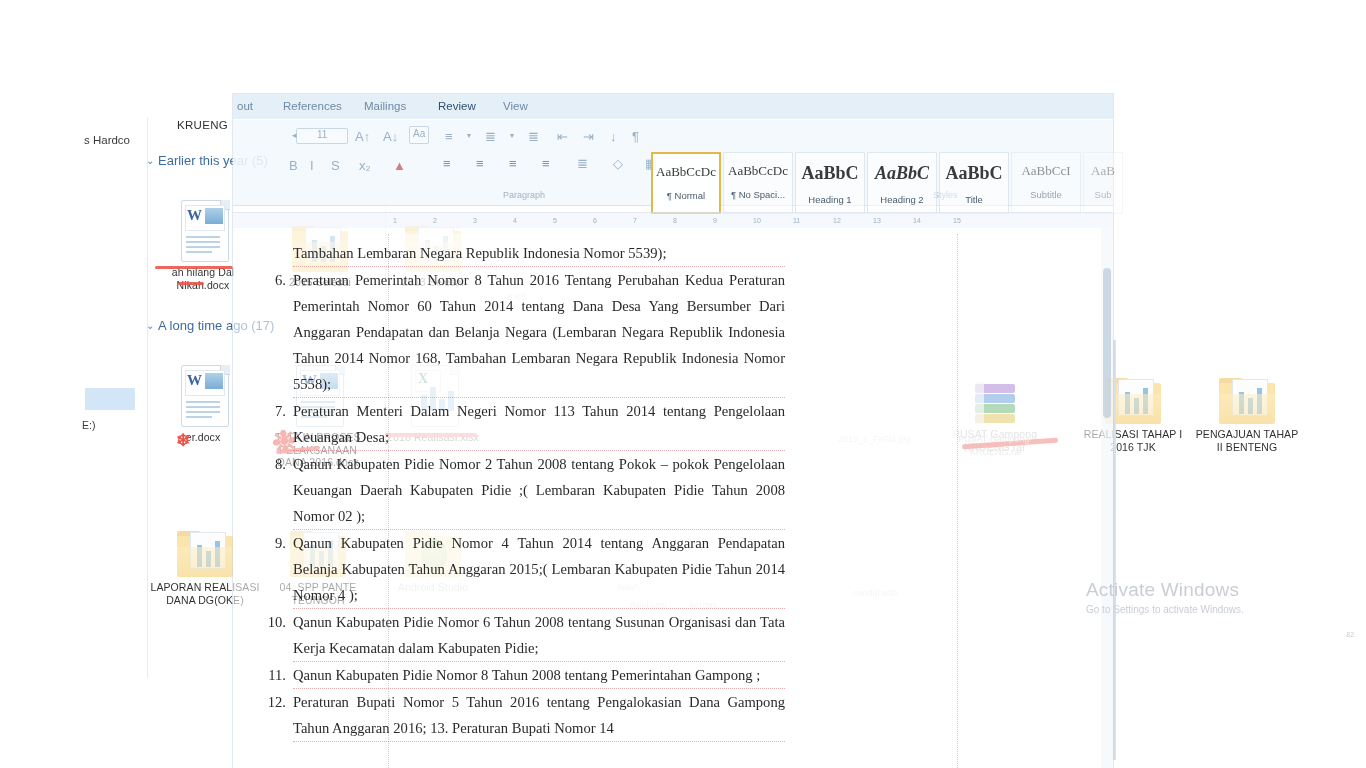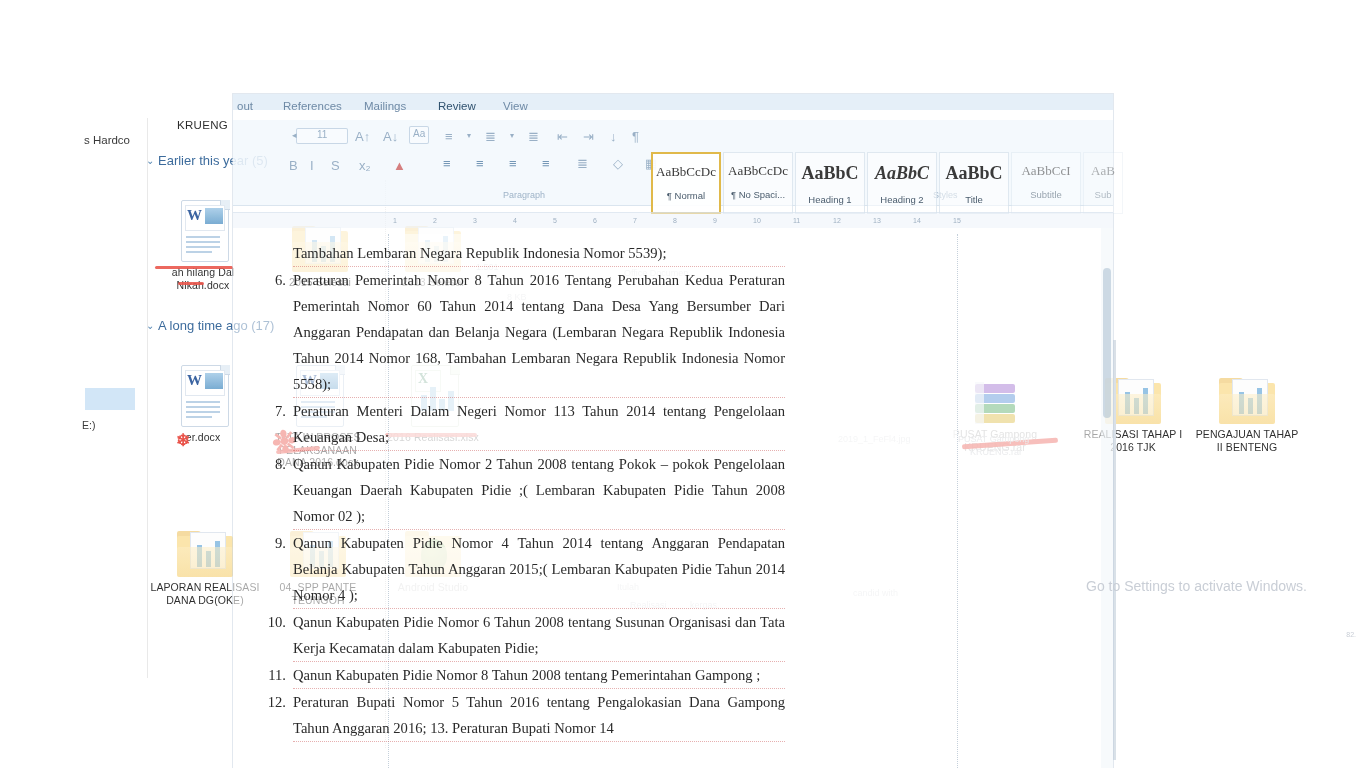--- a/index.html
+++ b/index.html
@@ -90,21 +90,21 @@
   .redact { position:absolute; background:#e8443a; border-radius:2px; opacity:.88; transform-origin:center; }
   .redact-scribble { position:absolute; color:#e8443a; font-weight:bold; }
 
   
   .word {
     position:absolute; left:233px; top:94px; width:880px; height:674px;
     background:rgba(255,255,255,0.58);
     box-shadow: 0 0 0 1px rgba(190,205,220,0.45);
   }
   .w-tabs {
-    position:absolute; left:0; top:0; width:880px; height:16px;
+    position:absolute; left:0; top:0; width:880px; height:25px;
     background:rgba(222,234,246,0.78);
   }
   .w-tab {
     position:absolute; top:6px; font-size:11.5px; color:#6f8aa6; white-space:nowrap;
   }
   .w-tab.active { color:#30526f; }
 
   .w-ribbon {
     position:absolute; left:0; top:26px; width:880px; height:86px;
     background:rgba(240,246,252,0.72); border-bottom:1px solid rgba(200,215,230,0.6);
@@ -154,21 +154,21 @@
     background:rgba(240,245,250,0.5);
   }
   .scroll-v .thumb { position:absolute; top:40px; left:2px; width:8px; height:150px; background:rgba(170,190,208,.55); border-radius:4px; }
 
   
   .bleed { position:absolute; color:#c9ccd0; font-size:9px; white-space:nowrap; }
 
   
   .watermark { position:absolute; left:1086px; top:578px; text-align:left; color:#c9ced6; }
   .watermark .t1 { font-size:19px; line-height:24px; letter-spacing:.2px; }
-  .watermark .t2 { font-size:14px; line-height:16px; }
+  .watermark .t2 { font-size:10px; line-height:16px; }
   .corner-num { position:absolute; right:10px; bottom:130px; font-size:7px; color:#c9ced6; }
 </style>
 </head>
 <body>
 
 <div id="stage">
 
   <div class="explorer">
 
     <div class="ex-leftpane"></div>
@@ -518,17 +518,18 @@
       <div class="num">11.</div>
       <div class="bd squiggle">Qanun Kabupaten Pidie Nomor 8 Tahun 2008 tentang Pemerintahan Gampong ;</div>
     </div>
     <div class="num-item">
       <div class="num">12.</div>
       <div class="bd squiggle">Peraturan Bupati Nomor 5 Tahun 2016 tentang Pengalokasian Dana Gampong Tahun Anggaran 2016; 13. Peraturan Bupati Nomor 14</div>
     </div>
   </div>
 
   <div class="watermark">
+    <div class="t1">Activate Windows</div>
     <div class="t2">Go to Settings to activate Windows.</div>
   </div>
   <div class="corner-num">82.</div>
 
 </div>
 
 </body></html>

